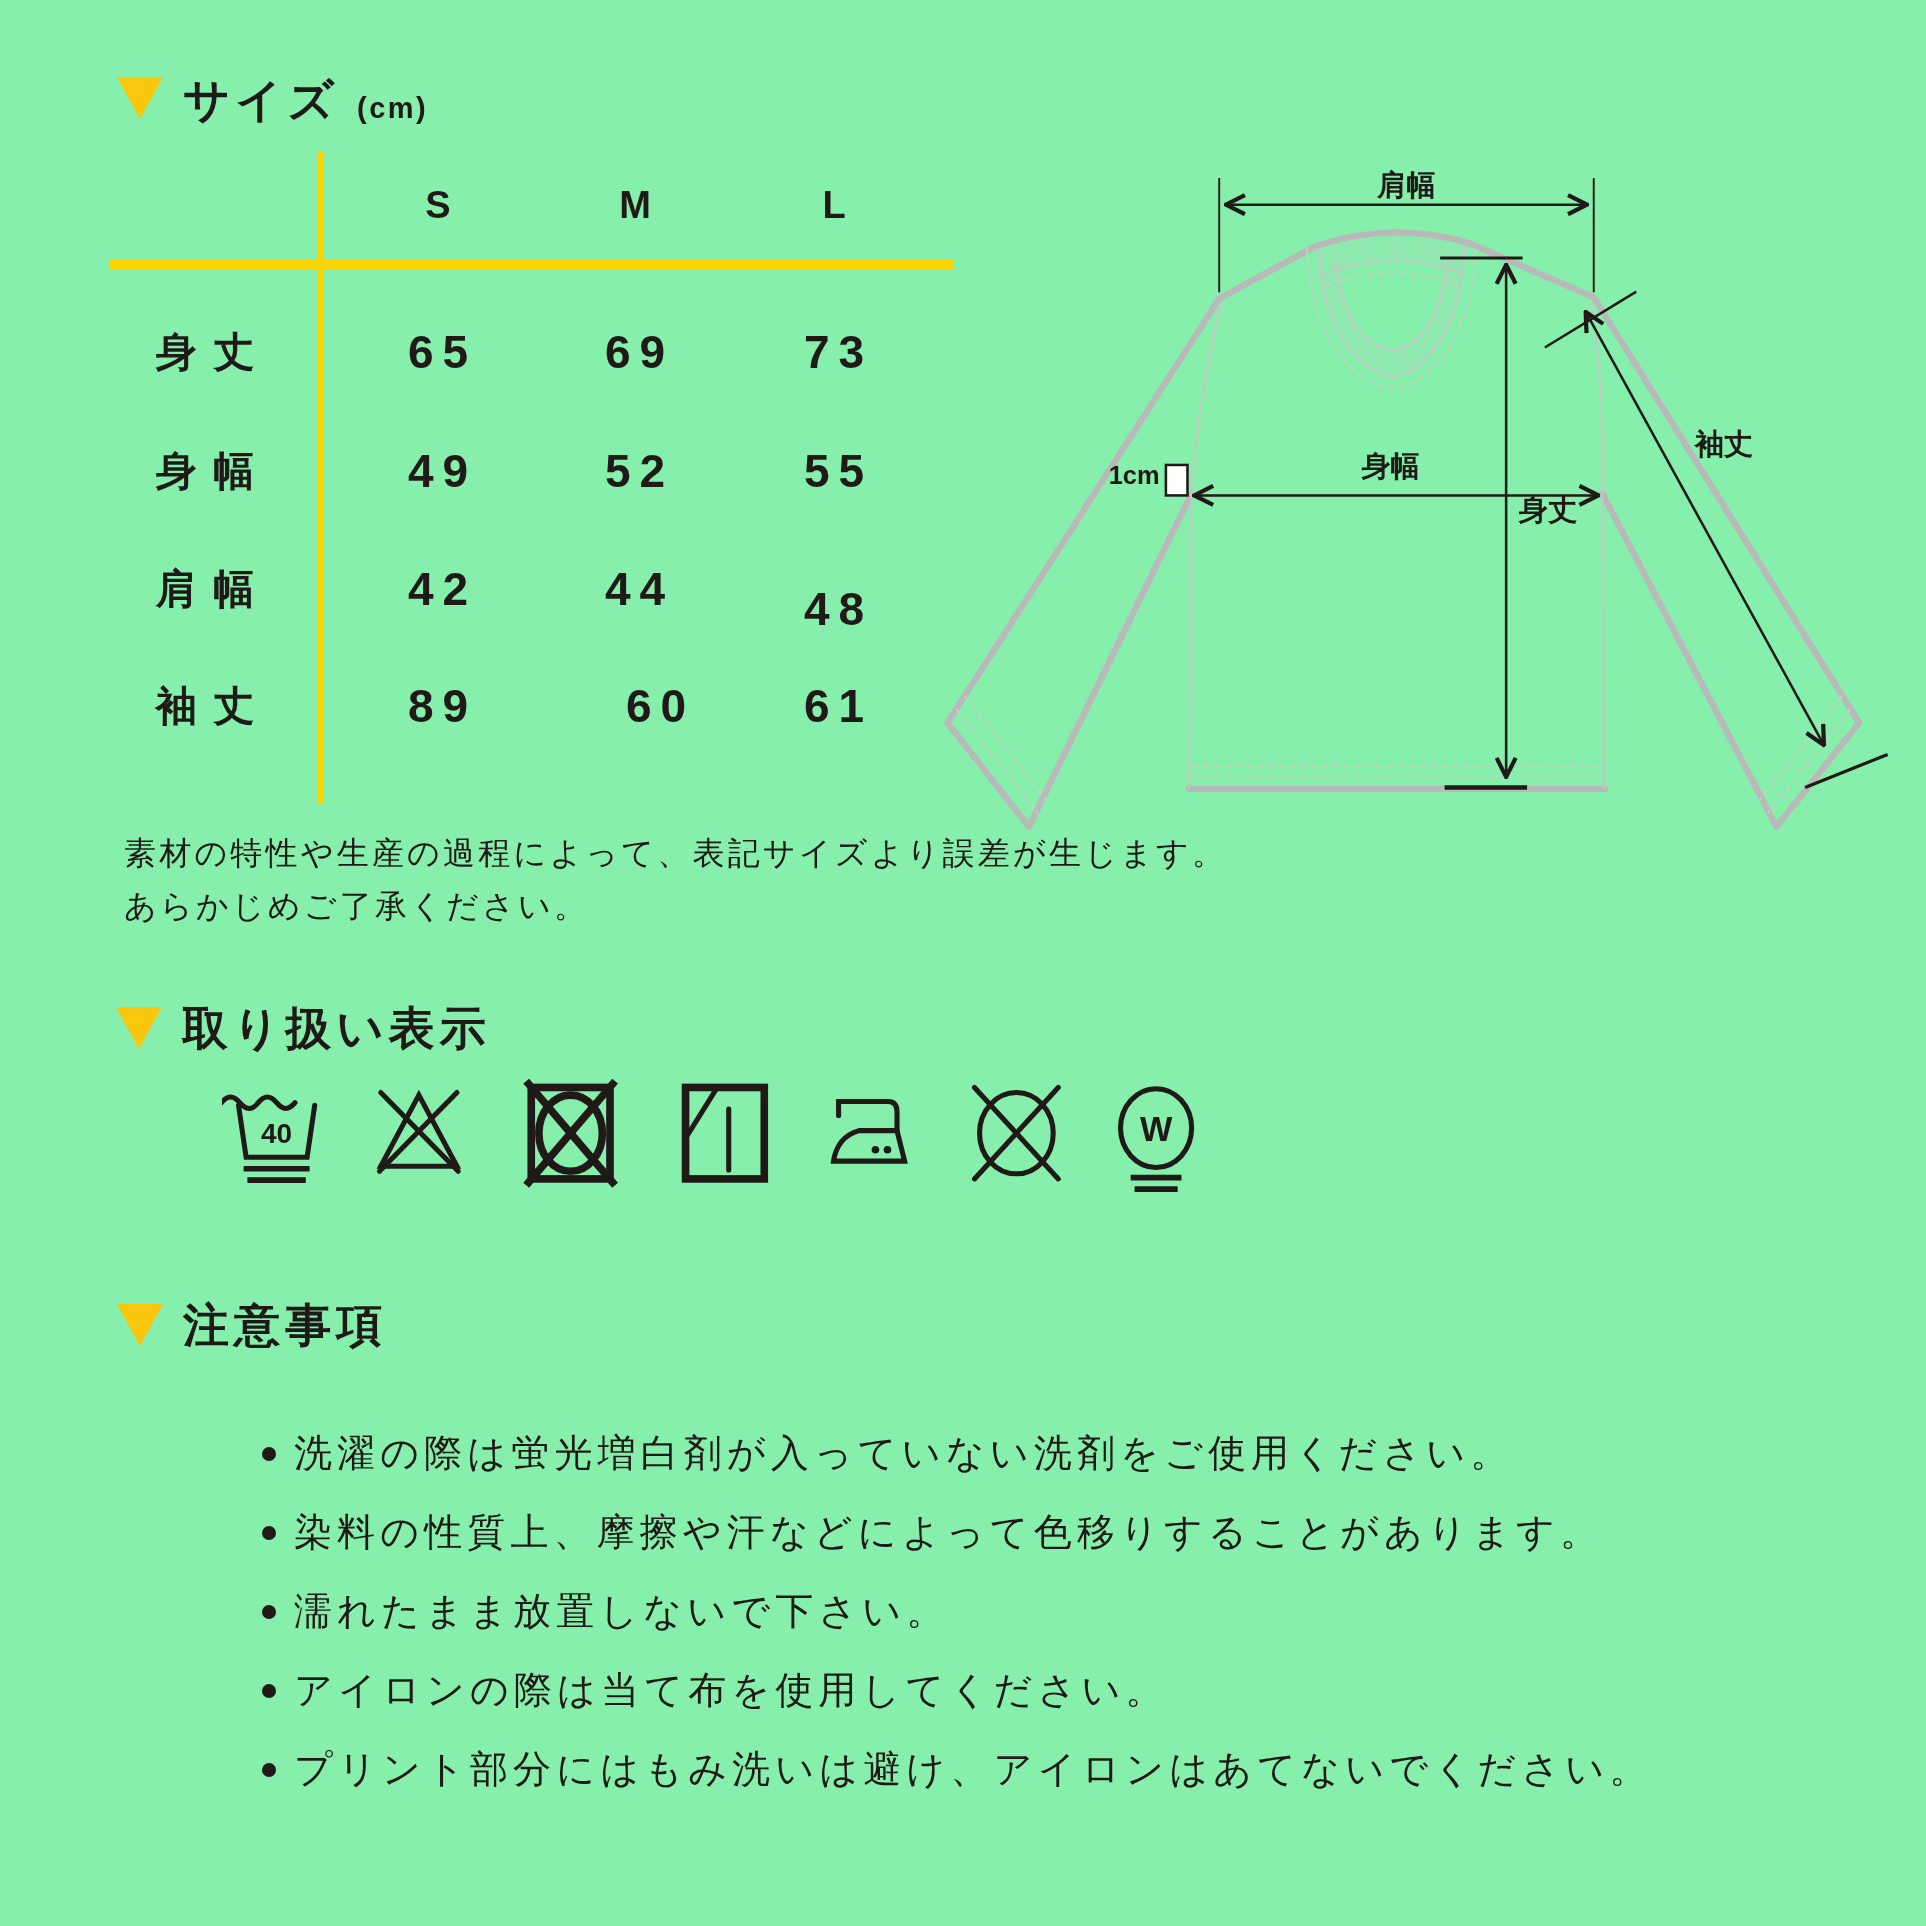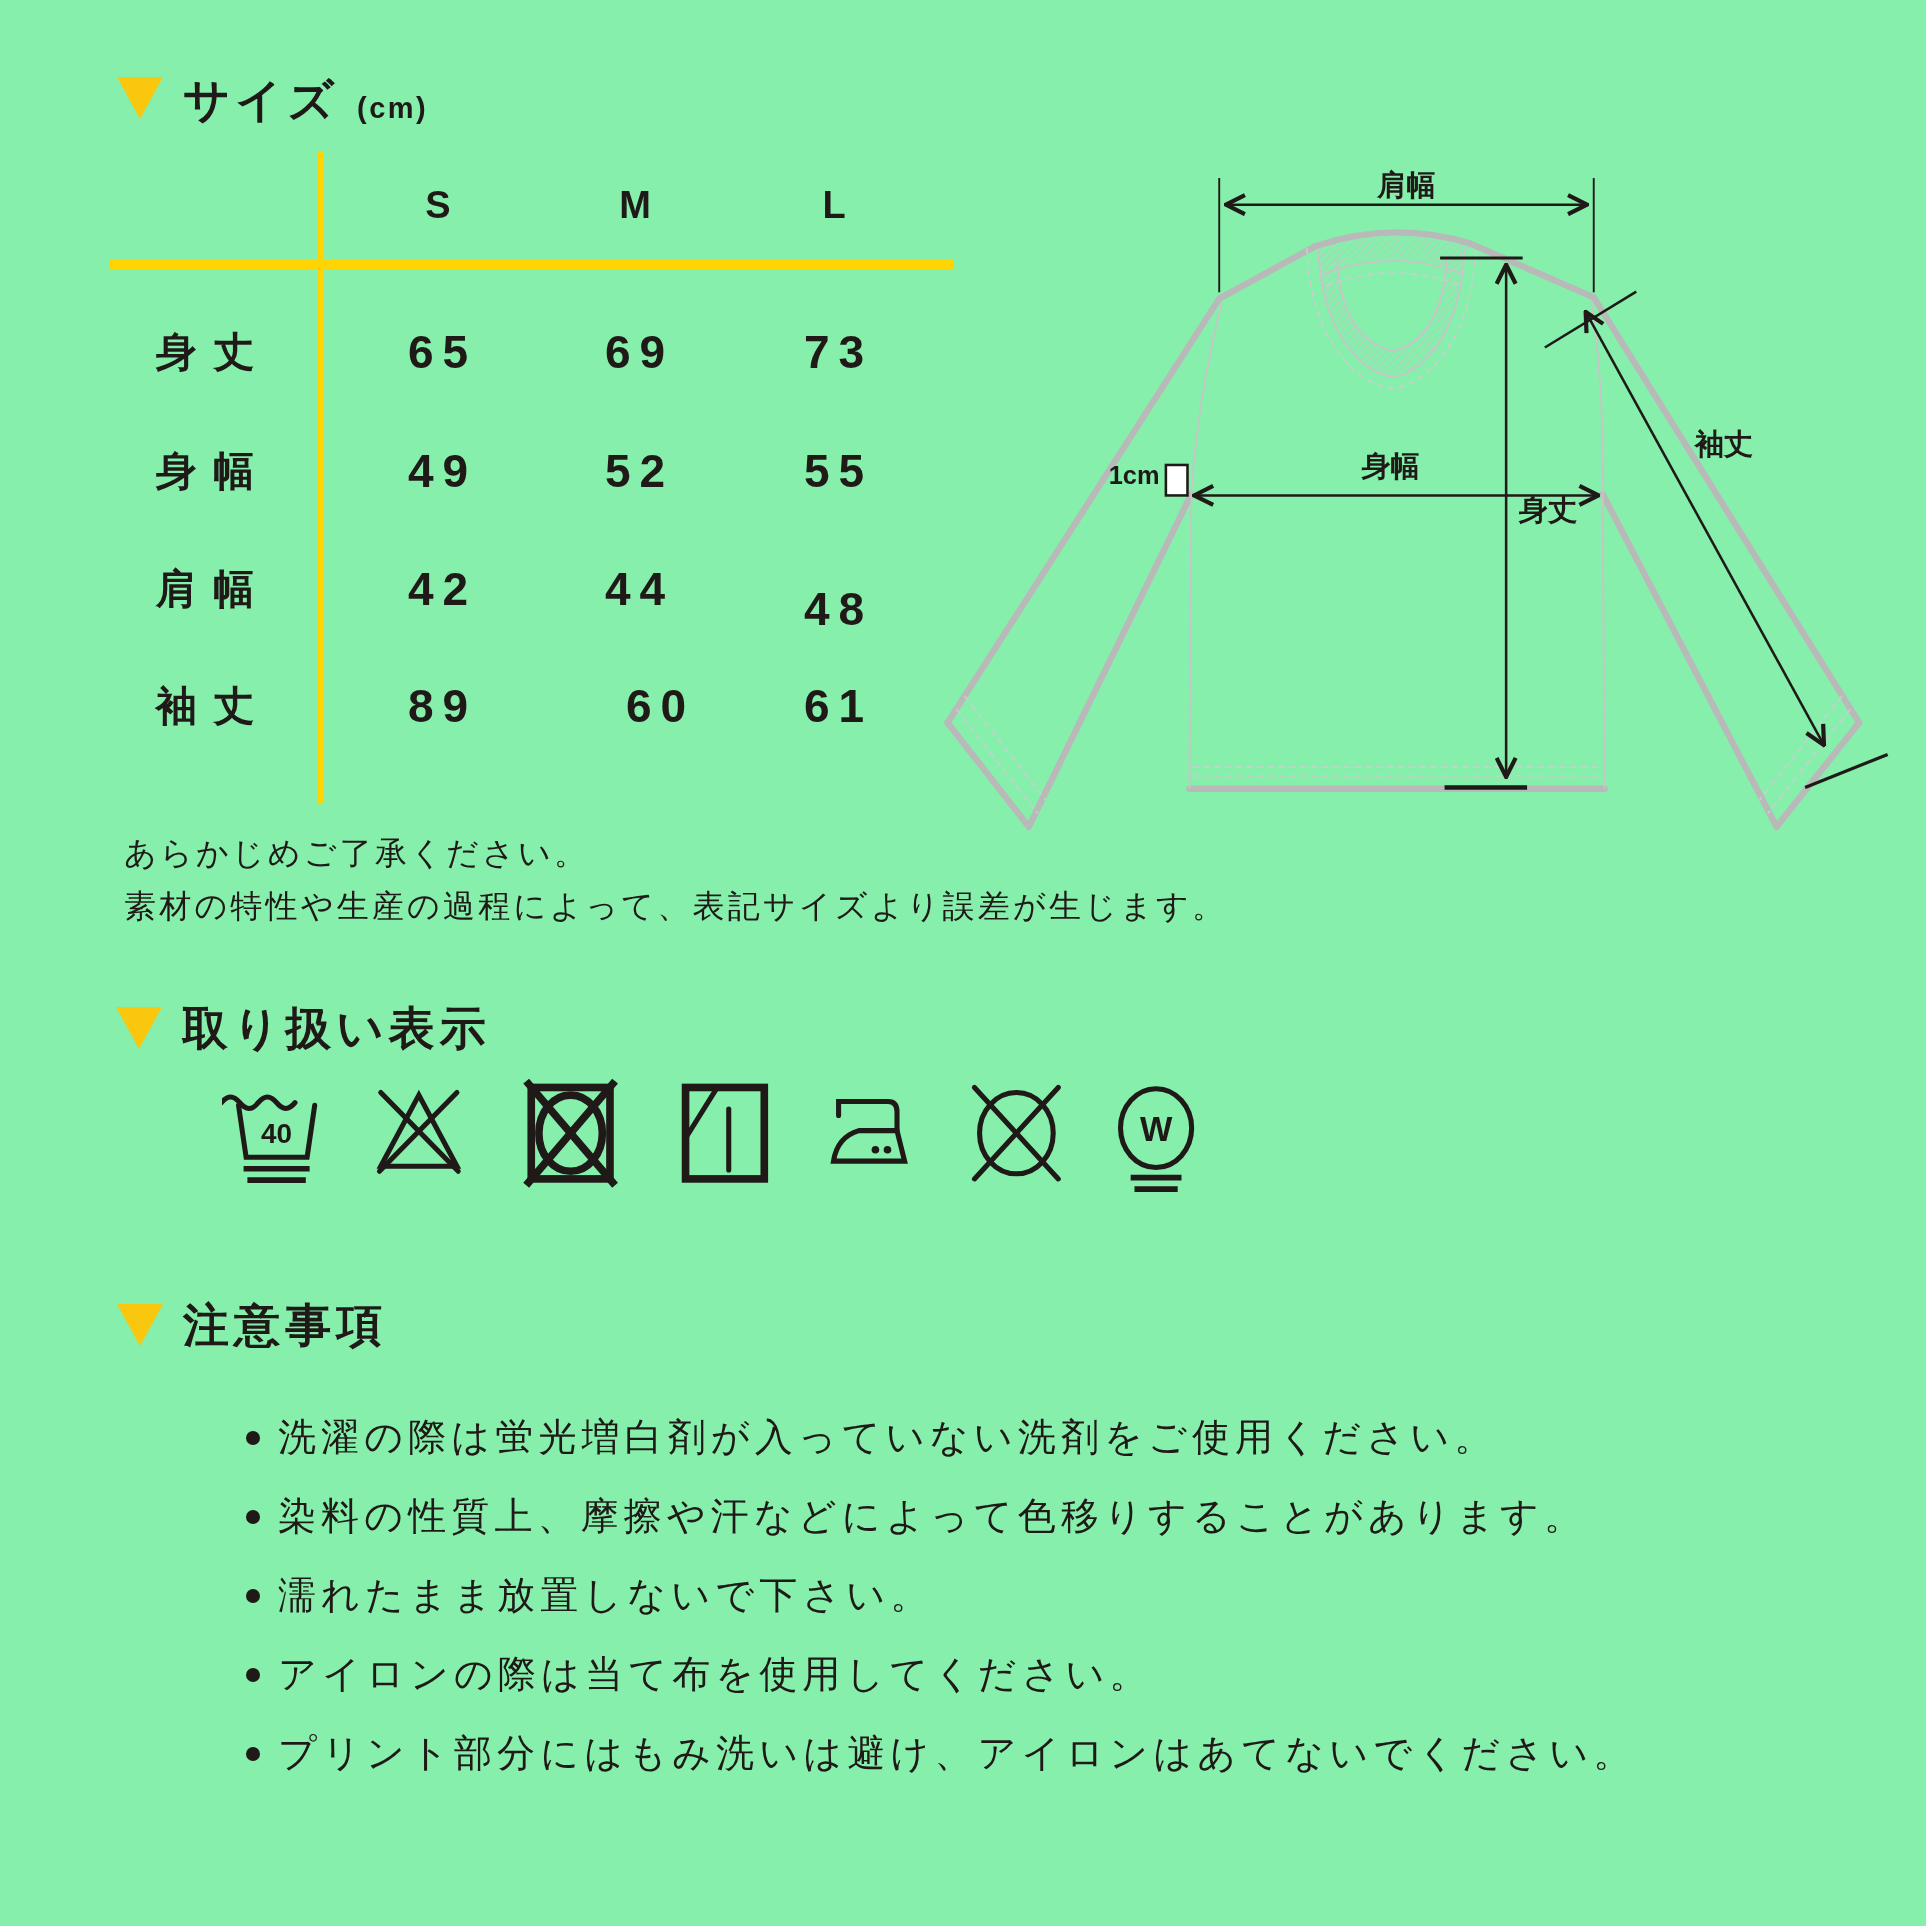--- a/index.html
+++ b/index.html
@@ -14,21 +14,21 @@
   .tri{width:0;height:0;border-left:23.5px solid transparent;border-right:23.5px solid transparent;
        border-top:42px solid var(--accent);}
   .sec-title{font-weight:bold;font-size:46px;letter-spacing:5.1px;line-height:1;white-space:nowrap;}
   .unit{font-size:29px;font-weight:bold;letter-spacing:2.5px;line-height:1;}
   .tbl-vline{background:var(--line);width:5.7px;}
   .tbl-hline{background:var(--line);height:9px;}
   .thead{width:152px;text-align:center;font-size:38px;font-weight:bold;line-height:57px;height:57px;}
   .tlabel{width:210px;text-align:center;font-size:41px;font-weight:bold;letter-spacing:16.5px;text-indent:16.5px;line-height:57px;height:57px;white-space:nowrap;}
   .tcell{width:152px;text-align:center;font-size:46px;font-weight:bold;letter-spacing:9px;text-indent:9px;line-height:57px;height:57px;}
   .note{font-size:32px;letter-spacing:3.2px;line-height:53px;font-weight:500;white-space:nowrap;}
-  .bullets{list-style:none;margin:0;padding:0;}
+  .bullets{list-style:none;margin:16px;padding:0;}
   .bullets li{display:flex;align-items:center;height:79px;}
   .bullet-dot{width:14px;height:14px;border-radius:50%;background:var(--ink);margin-right:18px;flex:0 0 auto;}
   .bullet-text{font-size:38px;letter-spacing:5.1px;font-weight:500;white-space:nowrap;}
   
   .g-thick{fill:none;stroke:var(--gray);stroke-width:10;stroke-linejoin:round;stroke-linecap:round;}
   .g-thin{fill:none;stroke:#c6c6c6;stroke-width:3;}
   .g-dash{fill:none;stroke:#cdcdcd;stroke-width:2.5;stroke-dasharray:10 7;}
   .a-line{fill:none;stroke:var(--ink);stroke-width:4;}
   .a-bar{fill:none;stroke:var(--ink);stroke-width:3;}
   .a-tick{fill:none;stroke:var(--ink);stroke-width:5;}
@@ -74,22 +74,22 @@
     <div class="abs tcell" style="left:559px;top:561px;">44</div>
     <div class="abs tcell" style="left:758px;top:561px;margin-top:20px;">48</div>
 
     <div class="abs tlabel" style="left:100px;top:678px;">袖丈</div>
     <div class="abs tcell" style="left:362px;top:678px;">89</div>
     <div class="abs tcell" style="left:580px;top:678px;">60</div>
     <div class="abs tcell" style="left:758px;top:678px;">61</div>
   </div>
 
   <div class="abs" style="left:124px;top:827px;">
+    <div class="note">素材の特性や生産の過程によって、表記サイズより誤差が生じます。</div>
     <div class="note">あらかじめご了承ください。</div>
-    <div class="note">素材の特性や生産の過程によって、表記サイズより誤差が生じます。</div>
   </div>
 
   <svg class="abs" style="left:908px;top:159px;" width="1016" height="730" viewBox="0 0 1600 1150">
     <defs>
       <pattern id="rib" width="9" height="9" patternTransform="rotate(48)" patternUnits="userSpaceOnUse">
         <line x1="0" y1="0" x2="0" y2="9" stroke="#c4c4c4" stroke-width="2.4"></line>
       </pattern>
       <marker id="ah" viewBox="0 0 12 12" refX="10.5" refY="6" markerWidth="9" markerHeight="9" markerUnits="strokeWidth" orient="auto-start-reverse">
         <path d="M1,1 L11,6 L1,11" fill="none" stroke="#1f1a17" stroke-width="2.2"></path>
       </marker>

